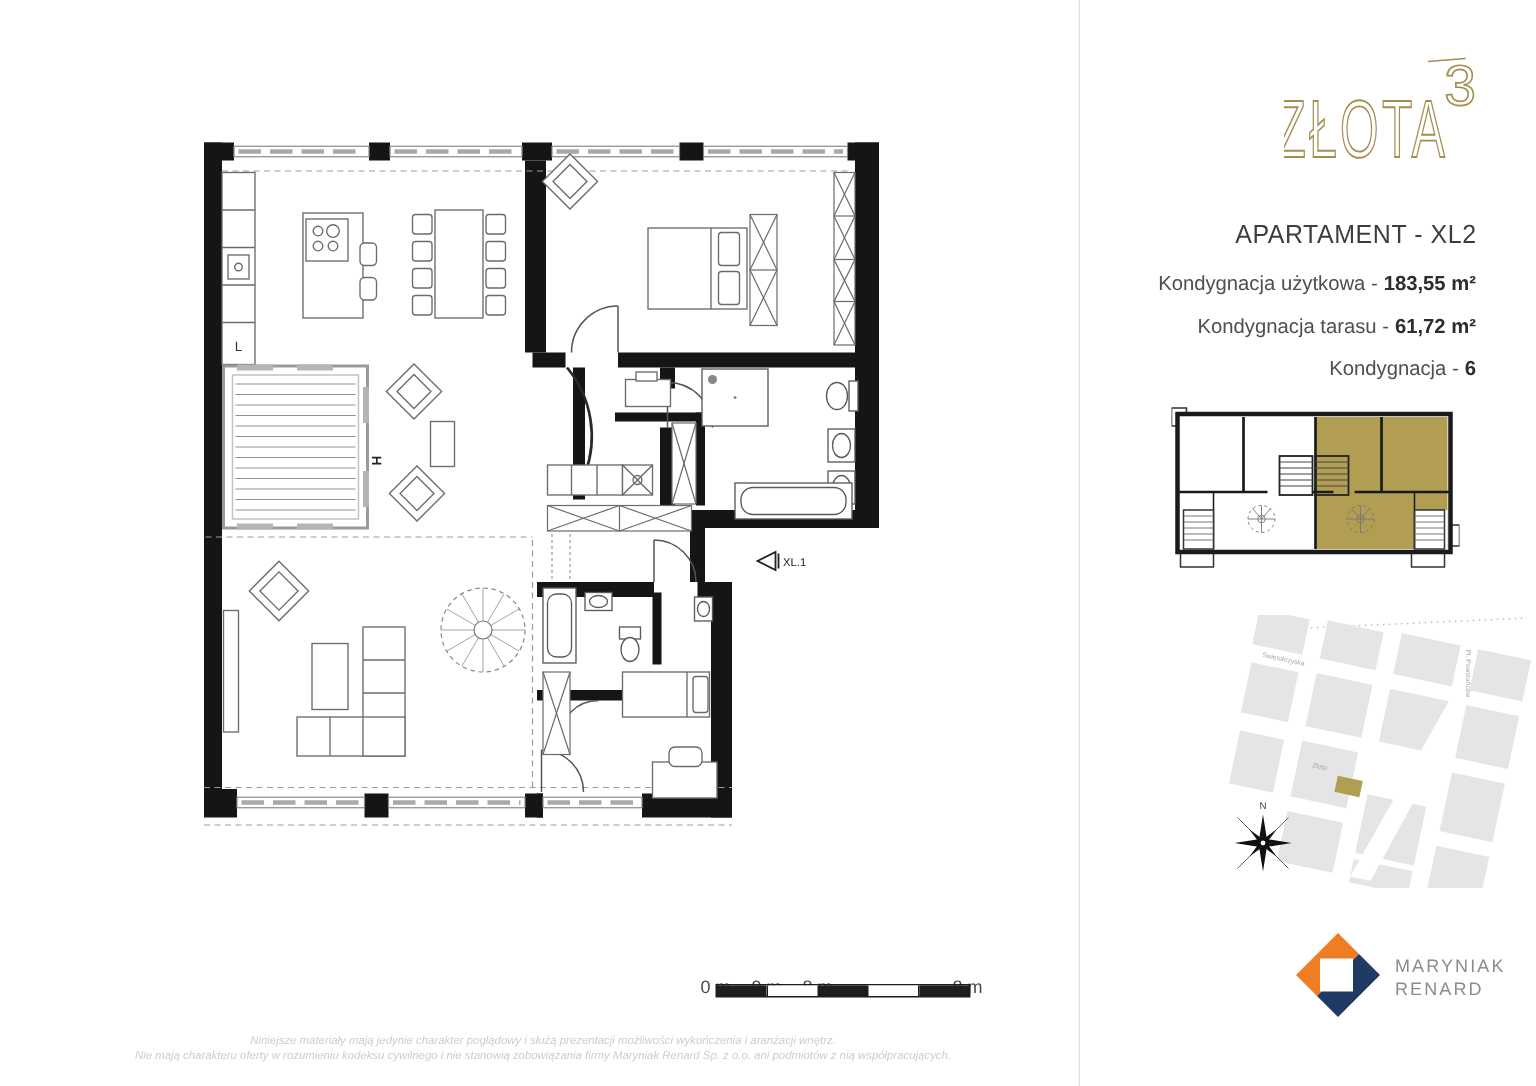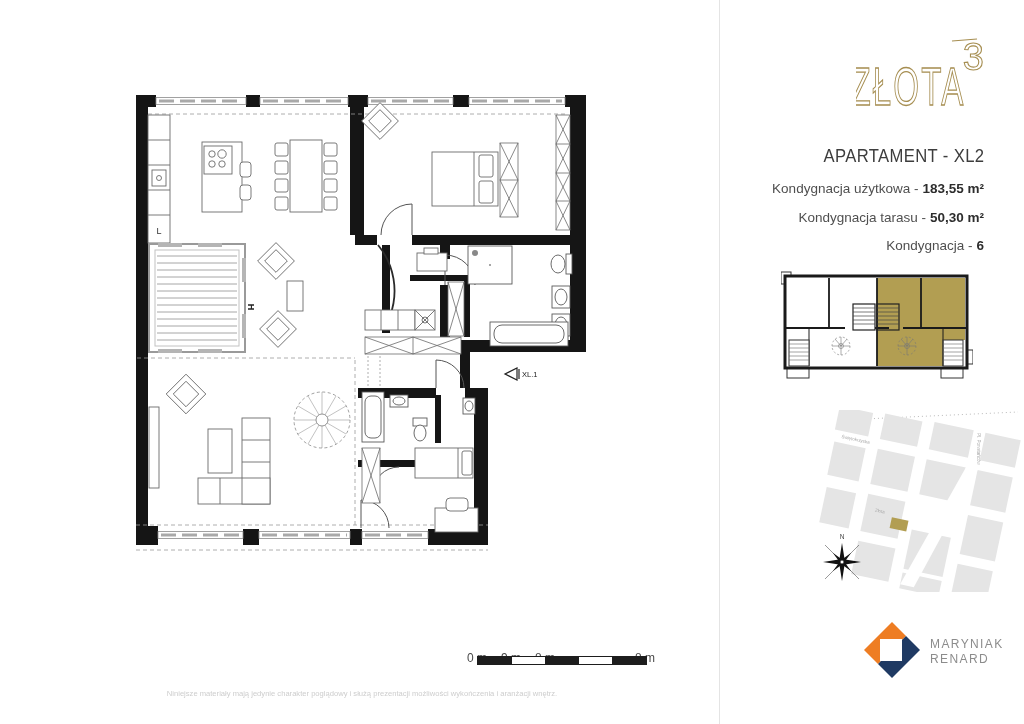--- a/index.html
+++ b/index.html
@@ -21,21 +21,21 @@
   
   .scalebar{position:absolute;left:469px;top:640px;width:190px;height:30px;}
   .scalebar .lab{position:absolute;top:11px;font-size:12px;color:#4a4a4a;transform:translateX(-50%);white-space:nowrap;}
   .scalebar .bar{position:absolute;left:8px;top:16px;width:168px;height:7px;border:1px solid #1d1d1d;display:flex;}
   .scalebar .seg{flex:1;}
   .seg.b{background:#1d1d1d;}
   .seg.w{background:#fff;border-left:1px solid #1d1d1d;border-right:1px solid #1d1d1d;}
   
   .disclaimer{
     position:absolute;left:0;top:689px;width:724px;text-align:center;
-    font-size:7.6px;line-height:10px;color:#cdcdcd;
+    font-size:7.6px;line-height:10px;color:#cdcdcd;font-style:italic;
   }
   
   .mr-name{fill:#8c8c8c;font-size:12px;letter-spacing:1.4px;font-family:"Liberation Sans",sans-serif;}
   svg{position:absolute;}
   text{font-family:"Liberation Sans",sans-serif;}
 </style>
 </head>
 <body>
 
 <div class="divider"></div>
@@ -317,21 +317,21 @@
     <line x1="96" y1="7" x2="121" y2="5"></line>
   </g>
 </svg>
 
 <div class="apt-title">APARTAMENT - XL2</div>
 
 <div class="spec s1">
   <span>Kondygnacja użytkowa -</span><b>183,55 m²</b>
 </div>
 <div class="spec s2">
-  <span>Kondygnacja tarasu -</span><b>50,30 m²</b>
+  <span>Kondygnacja tarasu -</span><b>61,72 m²</b>
 </div>
 <div class="spec s3">
   <span>Kondygnacja -</span><b>6</b>
 </div>
 
 <svg style="left:781px;top:270px" width="192" height="112" viewBox="0 0 192 112">
   <g stroke="#333" stroke-width="1" fill="#fff">
     <rect x="0" y="2" width="10" height="12"></rect>
       <rect x="6" y="96" width="22" height="12"></rect>
     <rect x="160" y="96" width="22" height="12"></rect>
@@ -431,13 +431,14 @@
     <div class="seg b"></div>
     <div class="seg w"></div>
     <div class="seg b"></div>
     <div class="seg w"></div>
     <div class="seg b"></div>
   </div>
 </div>
 
 <div class="disclaimer">
   <div>Niniejsze materiały mają jedynie charakter poglądowy i służą prezentacji możliwości wykończenia i aranżacji wnętrz.</div>
+  <div>Nie mają charakteru oferty w rozumieniu kodeksu cywilnego i nie stanowią zobowiązania firmy Maryniak Renard Sp. z o.o. ani podmiotów z nią współpracujących.</div>
 </div>
 
 </body></html>

